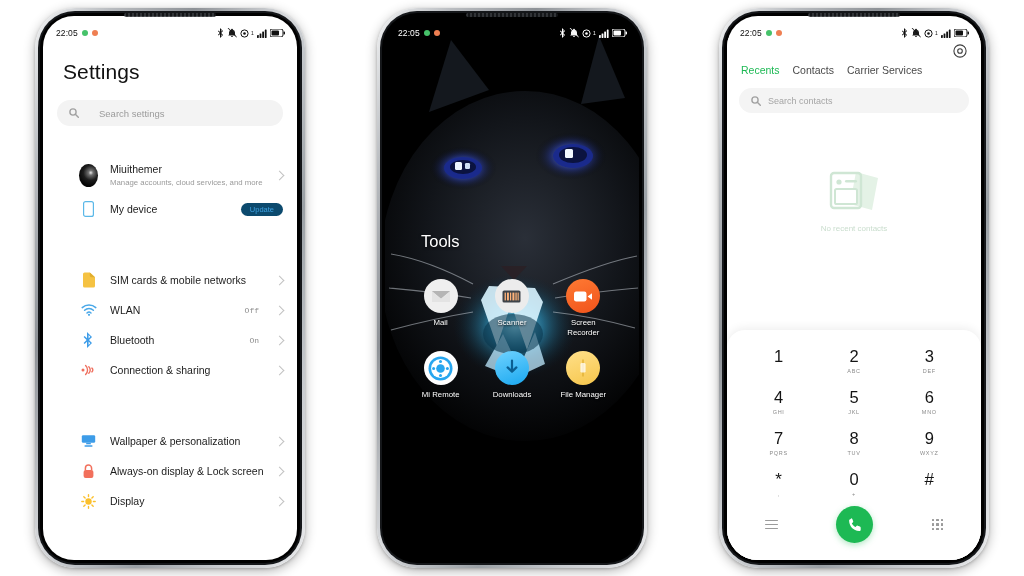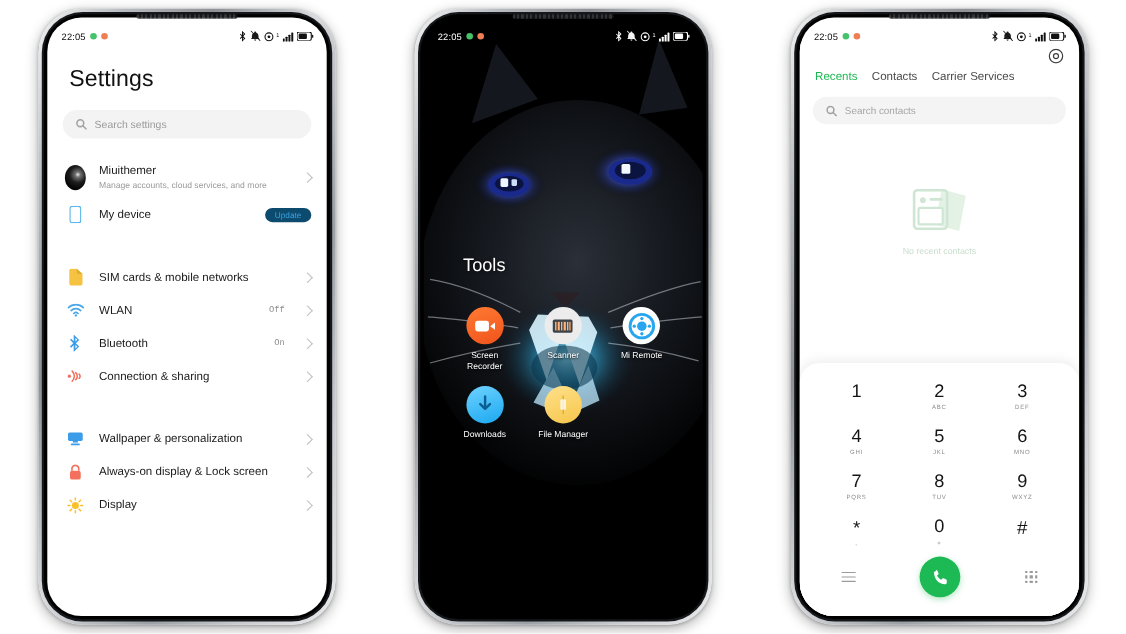--- a/index.html
+++ b/index.html
@@ -69,28 +69,28 @@
   .sup { font-size: 5px; vertical-align: super; }
 
   
   .settings-body { padding: 0 0 0 0; height: calc(100% - 22px); overflow: hidden; }
   .page-title {
     font-size: 21px; font-weight: 400; color: #111;
     padding: 22px 0 0 20px; letter-spacing: .1px;
   }
   .search-pill {
     margin: 16px 14px 0 14px; height: 26px; border-radius: 13px;
-    background: #f3f3f3; display: flex; align-items: center; gap: 7px;
+    background: #f3f3f3; display: flex; align-items: center; gap: 20px;
     padding: 0 12px;
   }
   .search-pill .ph { font-size: 9.5px; color: #9b9b9b; }
   .mag { width: 10px; height: 10px; flex: none; }
   .mag circle, .mag line { stroke: #a2a2a2; fill: none; stroke-width: 1.4; }
 
-  .group { margin-top: 16px; }
+  .group { margin-top: 30px; padding-left: 20px; }
   .row {
     display: flex; align-items: center; gap: 12px;
     padding: 7px 14px 7px 16px; min-height: 30px;
   }
   .row .ico { width: 19px; flex: none; display: flex; align-items: center; justify-content: center; }
   .row .txt { flex: 1; min-width: 0; }
   .row .lbl { font-size: 10.5px; color: #1b1b1b; line-height: 1.25; }
   .row .sub { font-size: 7.8px; color: #9a9a9a; margin-top: 2px; line-height: 1.2; }
   .row .val { font-size: 8px; color: #8d8d8d; margin-right: 5px; font-family: Liberation Mono, monospace; }
   .chev { width: 7px; height: 7px; border-right: 1.3px solid #c2c2c2; border-top: 1.3px solid #c2c2c2; transform: rotate(45deg); flex: none; }
@@ -470,49 +470,59 @@
                 <rect x="13.6" y="2.6" width="1.4" height="2.8" rx=".6"></rect>
               </g>
             </svg>
         </div>
       </div>
 
       <div class="folder">
         <div class="folder-title">Tools</div>
         <div class="app-grid">
 
-
           <div class="app">
-            <div class="app-icon ai-rec">
-              <svg width="20" height="13" viewBox="0 0 20 13">
-                  <rect x="1" y="1.6" width="12.5" height="9.8" rx="2.2" fill="#fff"></rect>
-                  <path d="M14.6 6.5L19 3.2v6.6l-4.4-3.3z" fill="#fff"></path>
-                </svg>
-            </div>
-            <div class="app-name">Screen Recorder</div>
+            <div class="app-icon ai-mail">
+              <svg width="20" height="15" viewBox="0 0 20 15">
+                  <path d="M1 2h18L10 9.4 1 2z" fill="#c9c9c9"></path>
+                  <path d="M1 2.6l9 7.4 9-7.4V13H1V2.6z" fill="#e3e3e3"></path>
+                  <path d="M1 2h18L10 9.4 1 2z" fill="#b5b5b5"></path>
+                </svg>
+            </div>
+            <div class="app-name">Mail</div>
           </div>
 
           <div class="app">
             <div class="app-icon ai-scan">
               <svg width="21" height="19" viewBox="0 0 21 19">
                   <rect x="1.5" y="3.5" width="18" height="12" rx="1.6" fill="#3e4349"></rect>
                   <g fill="#ffb37a">
                     <rect x="3.6" y="5.6" width="1.3" height="7.8"></rect>
                     <rect x="6" y="5.6" width="1.9" height="7.8"></rect>
                     <rect x="9" y="5.6" width="1.2" height="7.8"></rect>
                     <rect x="11.4" y="5.6" width="2" height="7.8"></rect>
                     <rect x="14.4" y="5.6" width="1.3" height="7.8"></rect>
                     <rect x="16.6" y="5.6" width="1.1" height="7.8"></rect>
                   </g>
                 </svg>
             </div>
             <div class="app-name">Scanner</div>
           </div>
 
           <div class="app">
+            <div class="app-icon ai-rec">
+              <svg width="20" height="13" viewBox="0 0 20 13">
+                  <rect x="1" y="1.6" width="12.5" height="9.8" rx="2.2" fill="#fff"></rect>
+                  <path d="M14.6 6.5L19 3.2v6.6l-4.4-3.3z" fill="#fff"></path>
+                </svg>
+            </div>
+            <div class="app-name">Screen Recorder</div>
+          </div>
+
+          <div class="app">
             <div class="app-icon ai-remote">
               <svg width="27" height="27" viewBox="0 0 27 27">
                   <circle cx="13.5" cy="13.5" r="12" fill="#27a6ef"></circle>
                   <circle cx="13.5" cy="13.5" r="9.4" fill="#fff"></circle>
                   <circle cx="13.5" cy="13.5" r="4.3" fill="#27a6ef"></circle>
                   <g fill="#27a6ef">
                     <circle cx="13.5" cy="6.6" r="1.5"></circle>
                     <circle cx="13.5" cy="20.4" r="1.5"></circle>
                     <circle cx="6.6" cy="13.5" r="1.5"></circle>
                     <circle cx="20.4" cy="13.5" r="1.5"></circle>

